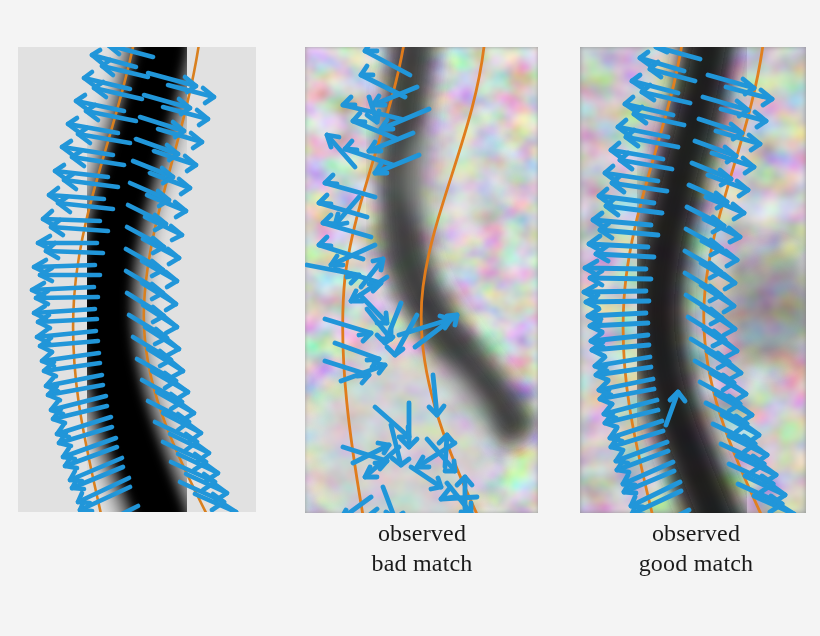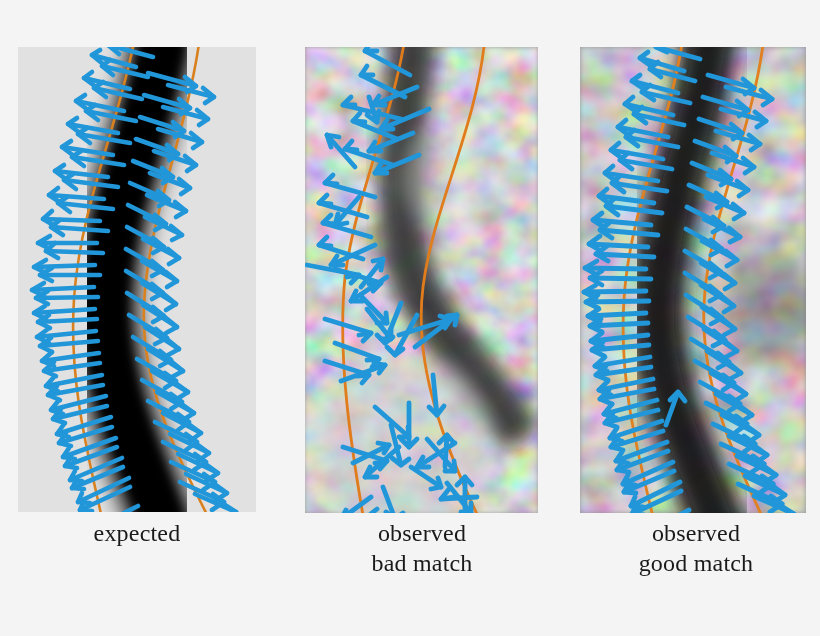--- a/index.html
+++ b/index.html
@@ -399,21 +399,20 @@
             </g>
           <g>
               <path d="M162 435 L206 455"></path>
               <path d="M195 447 L206 455 L194 463"></path>
             </g>
         </g>
       </g>
     </svg>
   </div>
 
-  <div class="caption" style="left:18px;top:518px;width:238px;">expected</div>
 
   <div class="panel" style="left:305px;top:47px;width:233px;height:466px;">
     <svg class="panel-img" viewBox="0 0 233 466" preserveAspectRatio="none">
       <defs>
         <filter id="n2" x="0" y="0" width="100%" height="100%">
           <feTurbulence type="fractalNoise" baseFrequency="0.035 0.045" numOctaves="4" seed="7" result="t"></feTurbulence>
           <feColorMatrix in="t" type="matrix" values="0 0 0 0 0.58  0 0 0 0 0.58  0 0 0 0 0.58  0 0 0 0 1" result="flat"></feColorMatrix>
           <feComponentTransfer in="t" result="gray">
             <feFuncR type="linear" slope="1.1" intercept="0.12"></feFuncR>
             <feFuncG type="linear" slope="1.1" intercept="0.12"></feFuncG>

